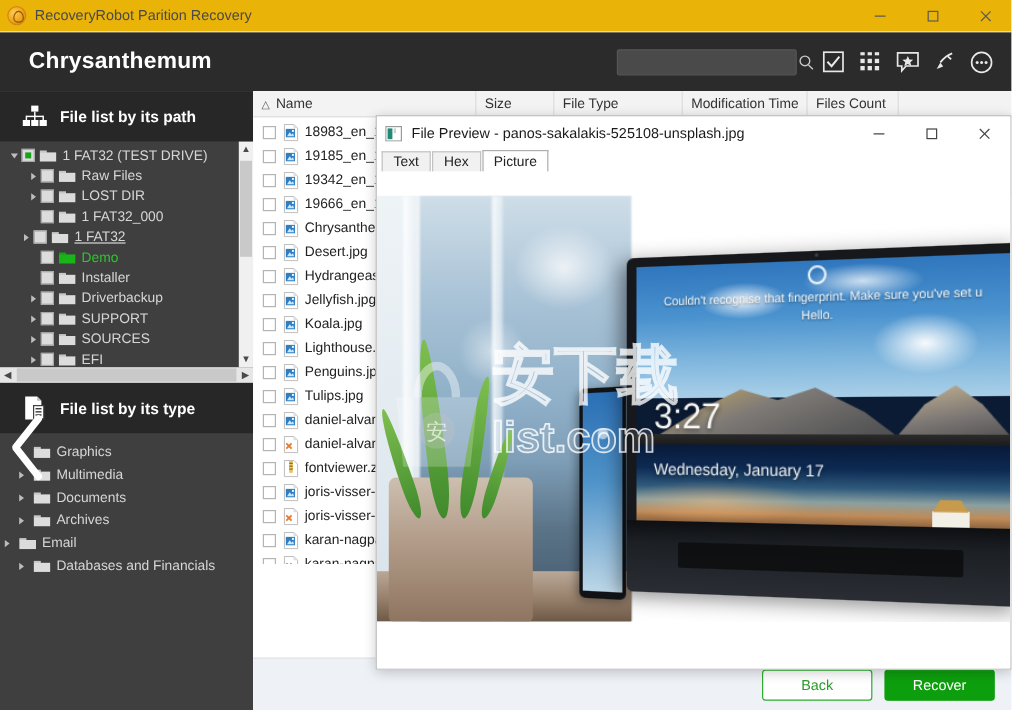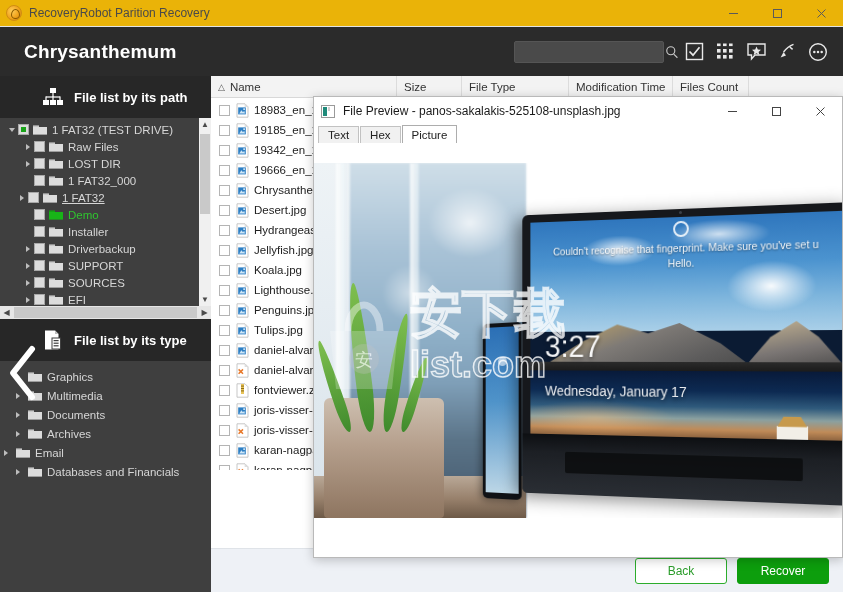--- a/index.html
+++ b/index.html
@@ -55,21 +55,21 @@
   .ticon {
     width:26px; height:26px; margin-left:5px;
     display:flex; align-items:center; justify-content:center;
     color:#e8e8e8;
   }
 
   
   .sidebar { position:absolute; left:0; top:76px; width:211px; height:516px; background:#3f3f3f; }
   .sb-title {
     height:42px; background:#272727; display:flex; align-items:center;
-    color:#fff; font-size:13px; font-weight:bold;padding-left:24px;
+    color:#fff; font-size:13px; font-weight:bold;
   }
   .sb-title .ti { width:22px; height:22px; margin:0 10px 0 18px; flex:none; }
   .sb-tree-wrap { position:relative; height:201px; background:#3f3f3f; }
   .sb-tree { position:absolute; left:0; top:0; width:199px; height:188px; overflow:hidden; padding-top:3px; }
   .trow {
     height:17px; display:flex; align-items:center; color:#d6d6d6; font-size:11.5px;
     white-space:nowrap;
   }
   .tw { width:12px; flex:none; display:flex; align-items:center; justify-content:center; }
   .caret-r { width:0;height:0;border-left:4px solid #bdbdbd;border-top:3.5px solid transparent;border-bottom:3.5px solid transparent; }

